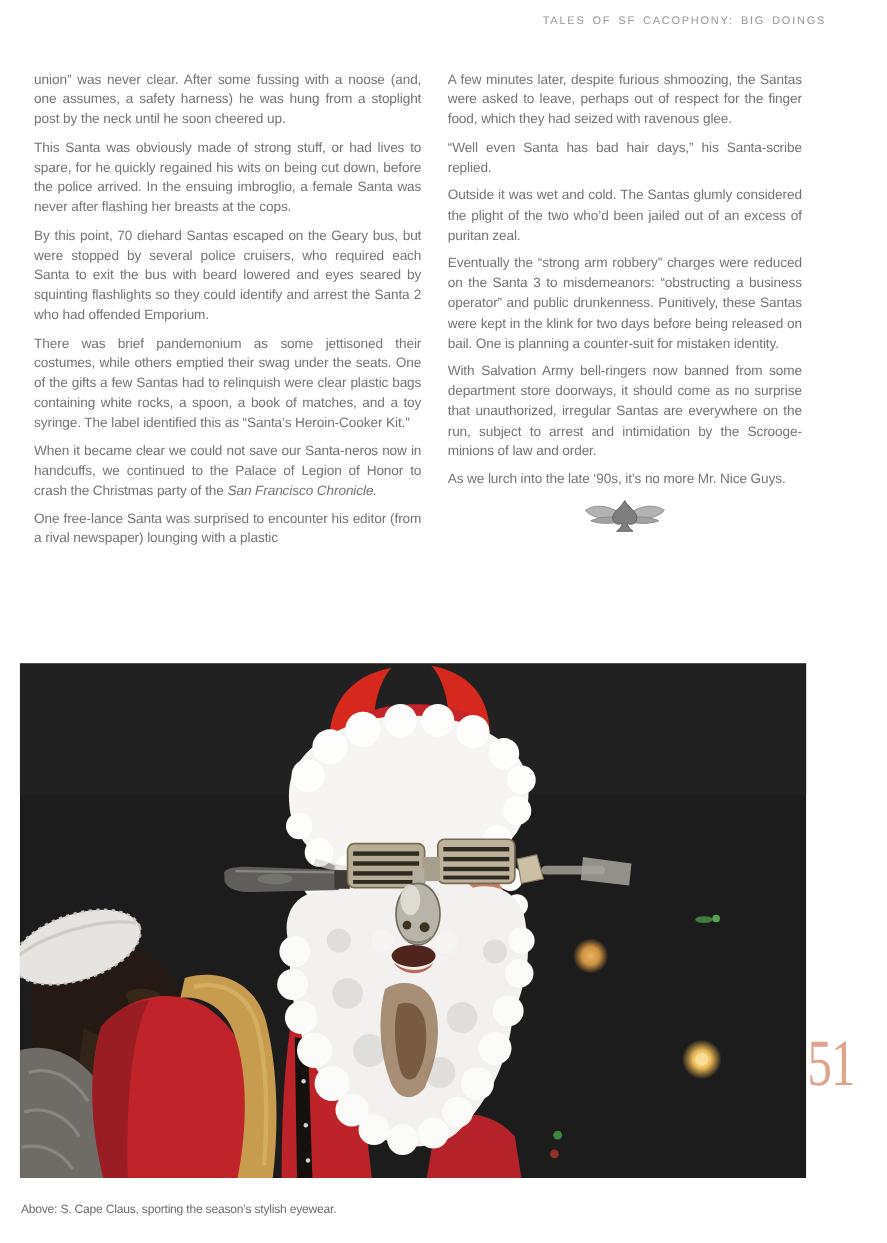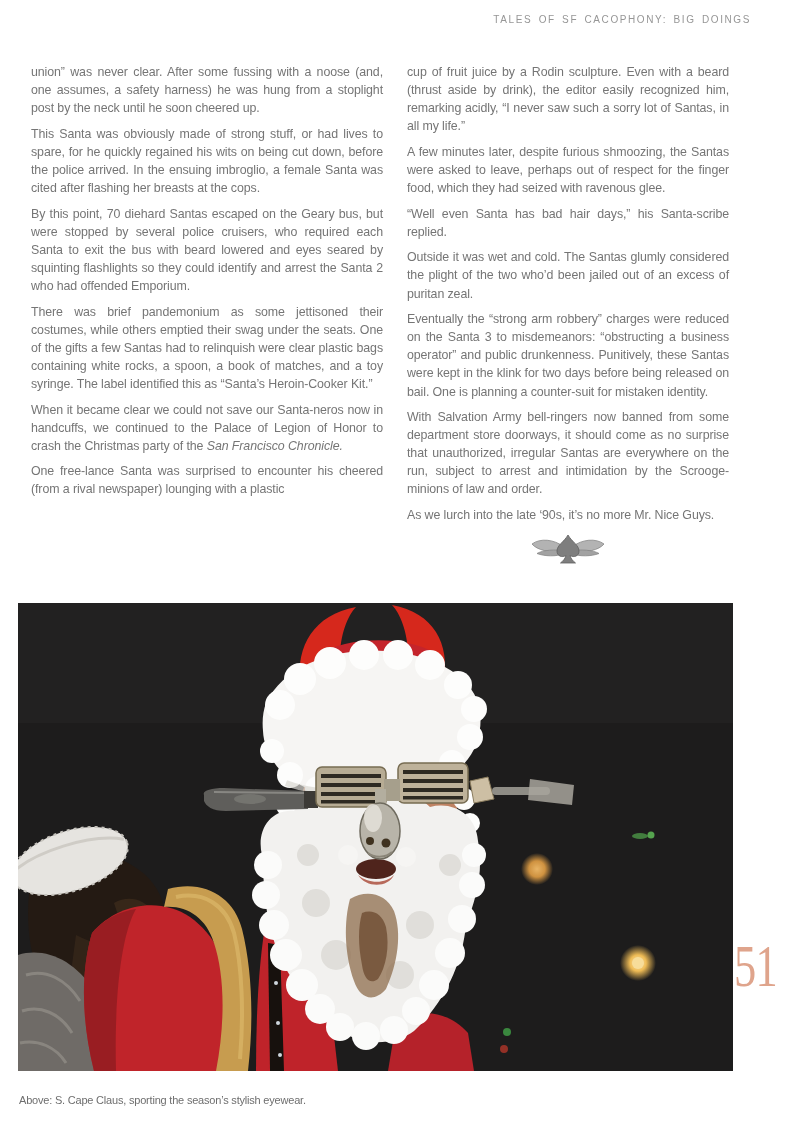--- a/index.html
+++ b/index.html
@@ -22,28 +22,27 @@
        letter-spacing:-0.2px;}
 </style>
 </head>
 <body>
 
 <div class="page-header">TALES OF SF CACOPHONY: BIG DOINGS</div>
 
 <div class="columns">
   <div class="col col-left">
       <p><span>union” was never clear. After some fussing with a noose (and, one assumes, a safety harness) he was hung from a stoplight post by the neck until he soon cheered up.</span></p>
-      <p><span>This Santa was obviously made of strong stuff, or had lives to spare, for he quickly regained his wits on being cut down, before the police arrived. In the ensuing imbroglio, a female Santa was cited after flashing her breasts at the cops.</span></p>
+      <p><span>This Santa was obviously made of strong stuff, or had lives to spare, for he quickly regained his wits on being cut down, before the police arrived. In the ensuing imbroglio, a female Santa was never after flashing her breasts at the cops.</span></p>
       <p><span>By this point, 70 diehard Santas escaped on the Geary bus, but were stopped by several police cruisers, who required each Santa to exit the bus with beard lowered and eyes seared by squinting flashlights so they could identify and arrest the Santa 2 who had offended Emporium.</span></p>
       <p><span>There was brief pandemonium as some jettisoned their costumes, while others emptied their swag under the seats. One of the gifts a few Santas had to relinquish were clear plastic bags containing white rocks, a spoon, a book of matches, and a toy syringe. The label identified this as “Santa’s Heroin-Cooker Kit.”</span></p>
       <p><span>When it became clear we could not save our Santa-neros now in handcuffs, we continued to the Palace of Legion of Honor to crash the Christmas party of the </span><em>San Francisco Chronicle.</em></p>
-      <p><span>One free-lance Santa was surprised to encounter his cheered (from a rival newspaper) lounging with a plastic</span></p>
+      <p><span>One free-lance Santa was surprised to encounter his editor (from a rival newspaper) lounging with a plastic</span></p>
     </div>
   <div class="col col-right">
-  <p><span>cup of fruit juice by a Rodin sculpture. Even with a beard (thrust aside by drink), the editor easily recognized him, remarking acidly, “I never saw such a sorry lot of Santas, in all my life.”</span></p>
       <p><span>A few minutes later, despite furious shmoozing, the Santas were asked to leave, perhaps out of respect for the finger food, which they had seized with ravenous glee.</span></p>
       <p><span>“Well even Santa has bad hair days,” his Santa-scribe replied.</span></p>
       <p><span>Outside it was wet and cold. The Santas glumly considered the plight of the two who’d been jailed out of an excess of puritan zeal.</span></p>
       <p><span>Eventually the “strong arm robbery” charges were reduced on the Santa 3 to misdemeanors: “obstructing a business operator” and public drunkenness. Punitively, these Santas were kept in the klink for two days before being released on bail. One is planning a counter-suit for mistaken identity.</span></p>
       <p><span>With Salvation Army bell-ringers now banned from some department store doorways, it should come as no surprise that unauthorized, irregular Santas are everywhere on the run, subject to arrest and intimidation by the Scrooge-minions of law and order.</span></p>
       <p><span>As we lurch into the late ‘90s, it’s no more Mr. Nice Guys.</span></p>
   <div class="ornament-wrap">
     <svg width="76" height="30" viewBox="0 0 76 30">
       <g fill="#b3b3b3" stroke="#878787" stroke-width="0.8">
         <path d="M34,13 C24,5 10,4 2,10 C7,16 19,19 34,17 Z"></path>

